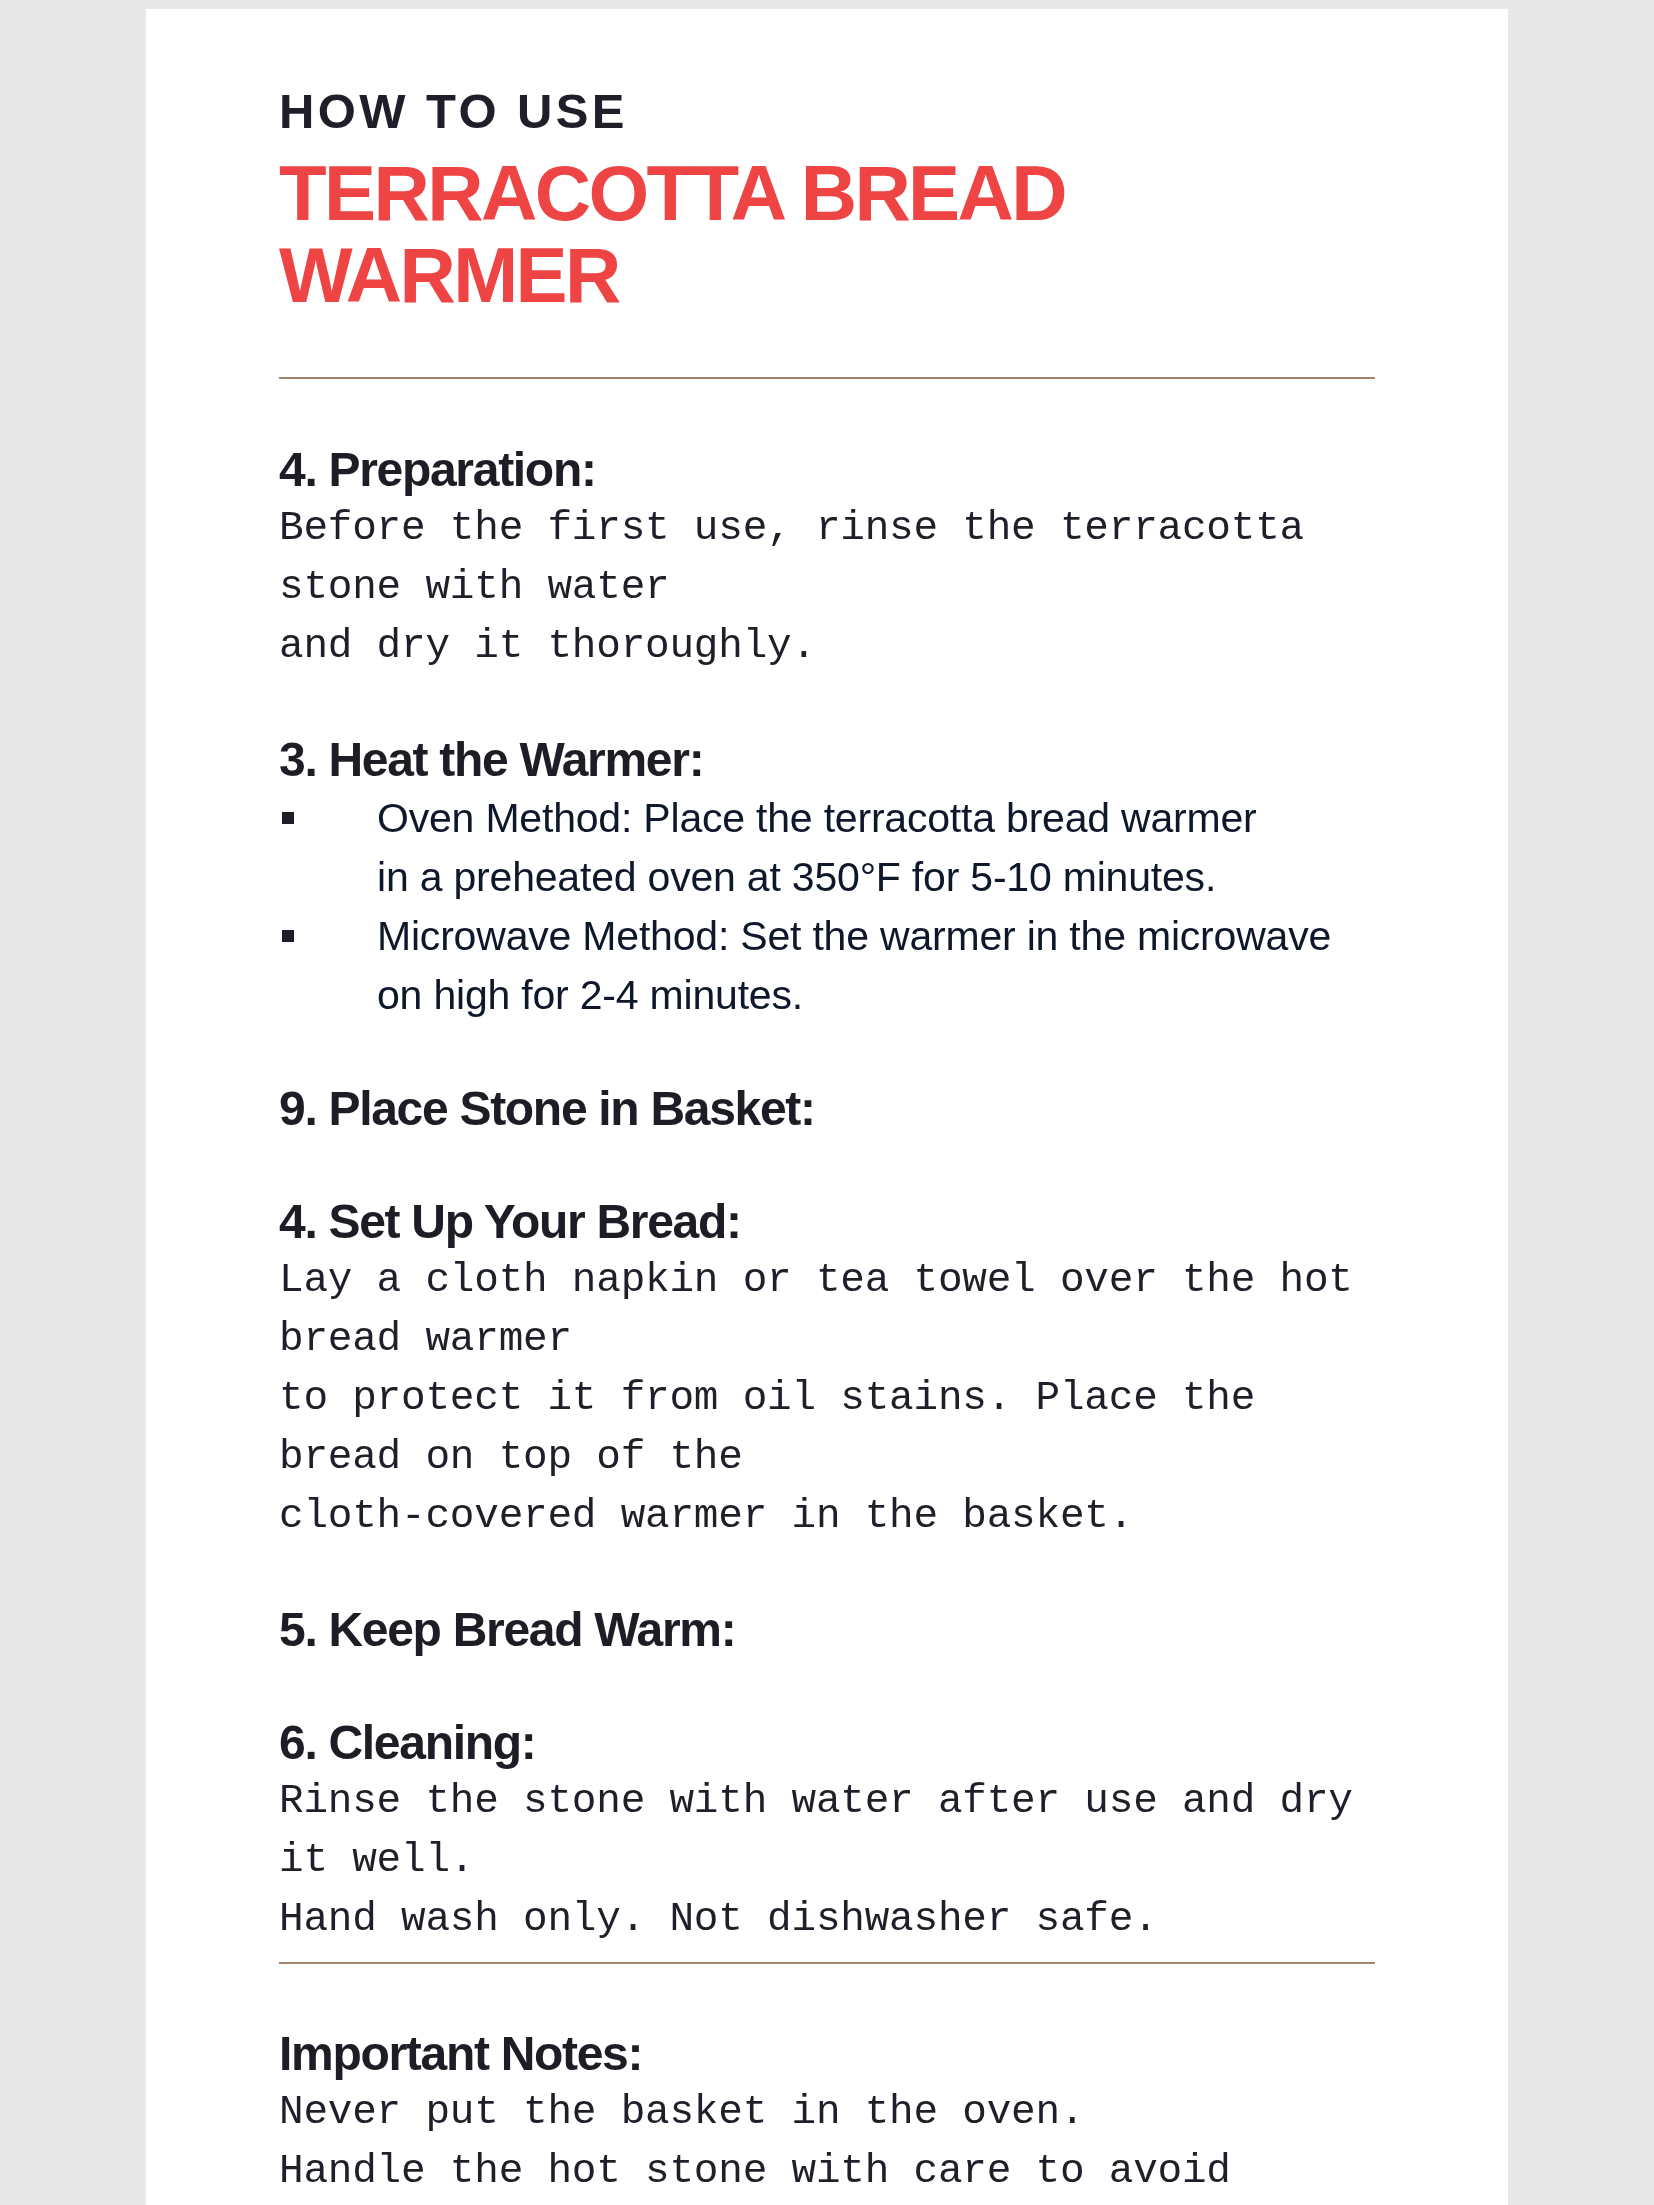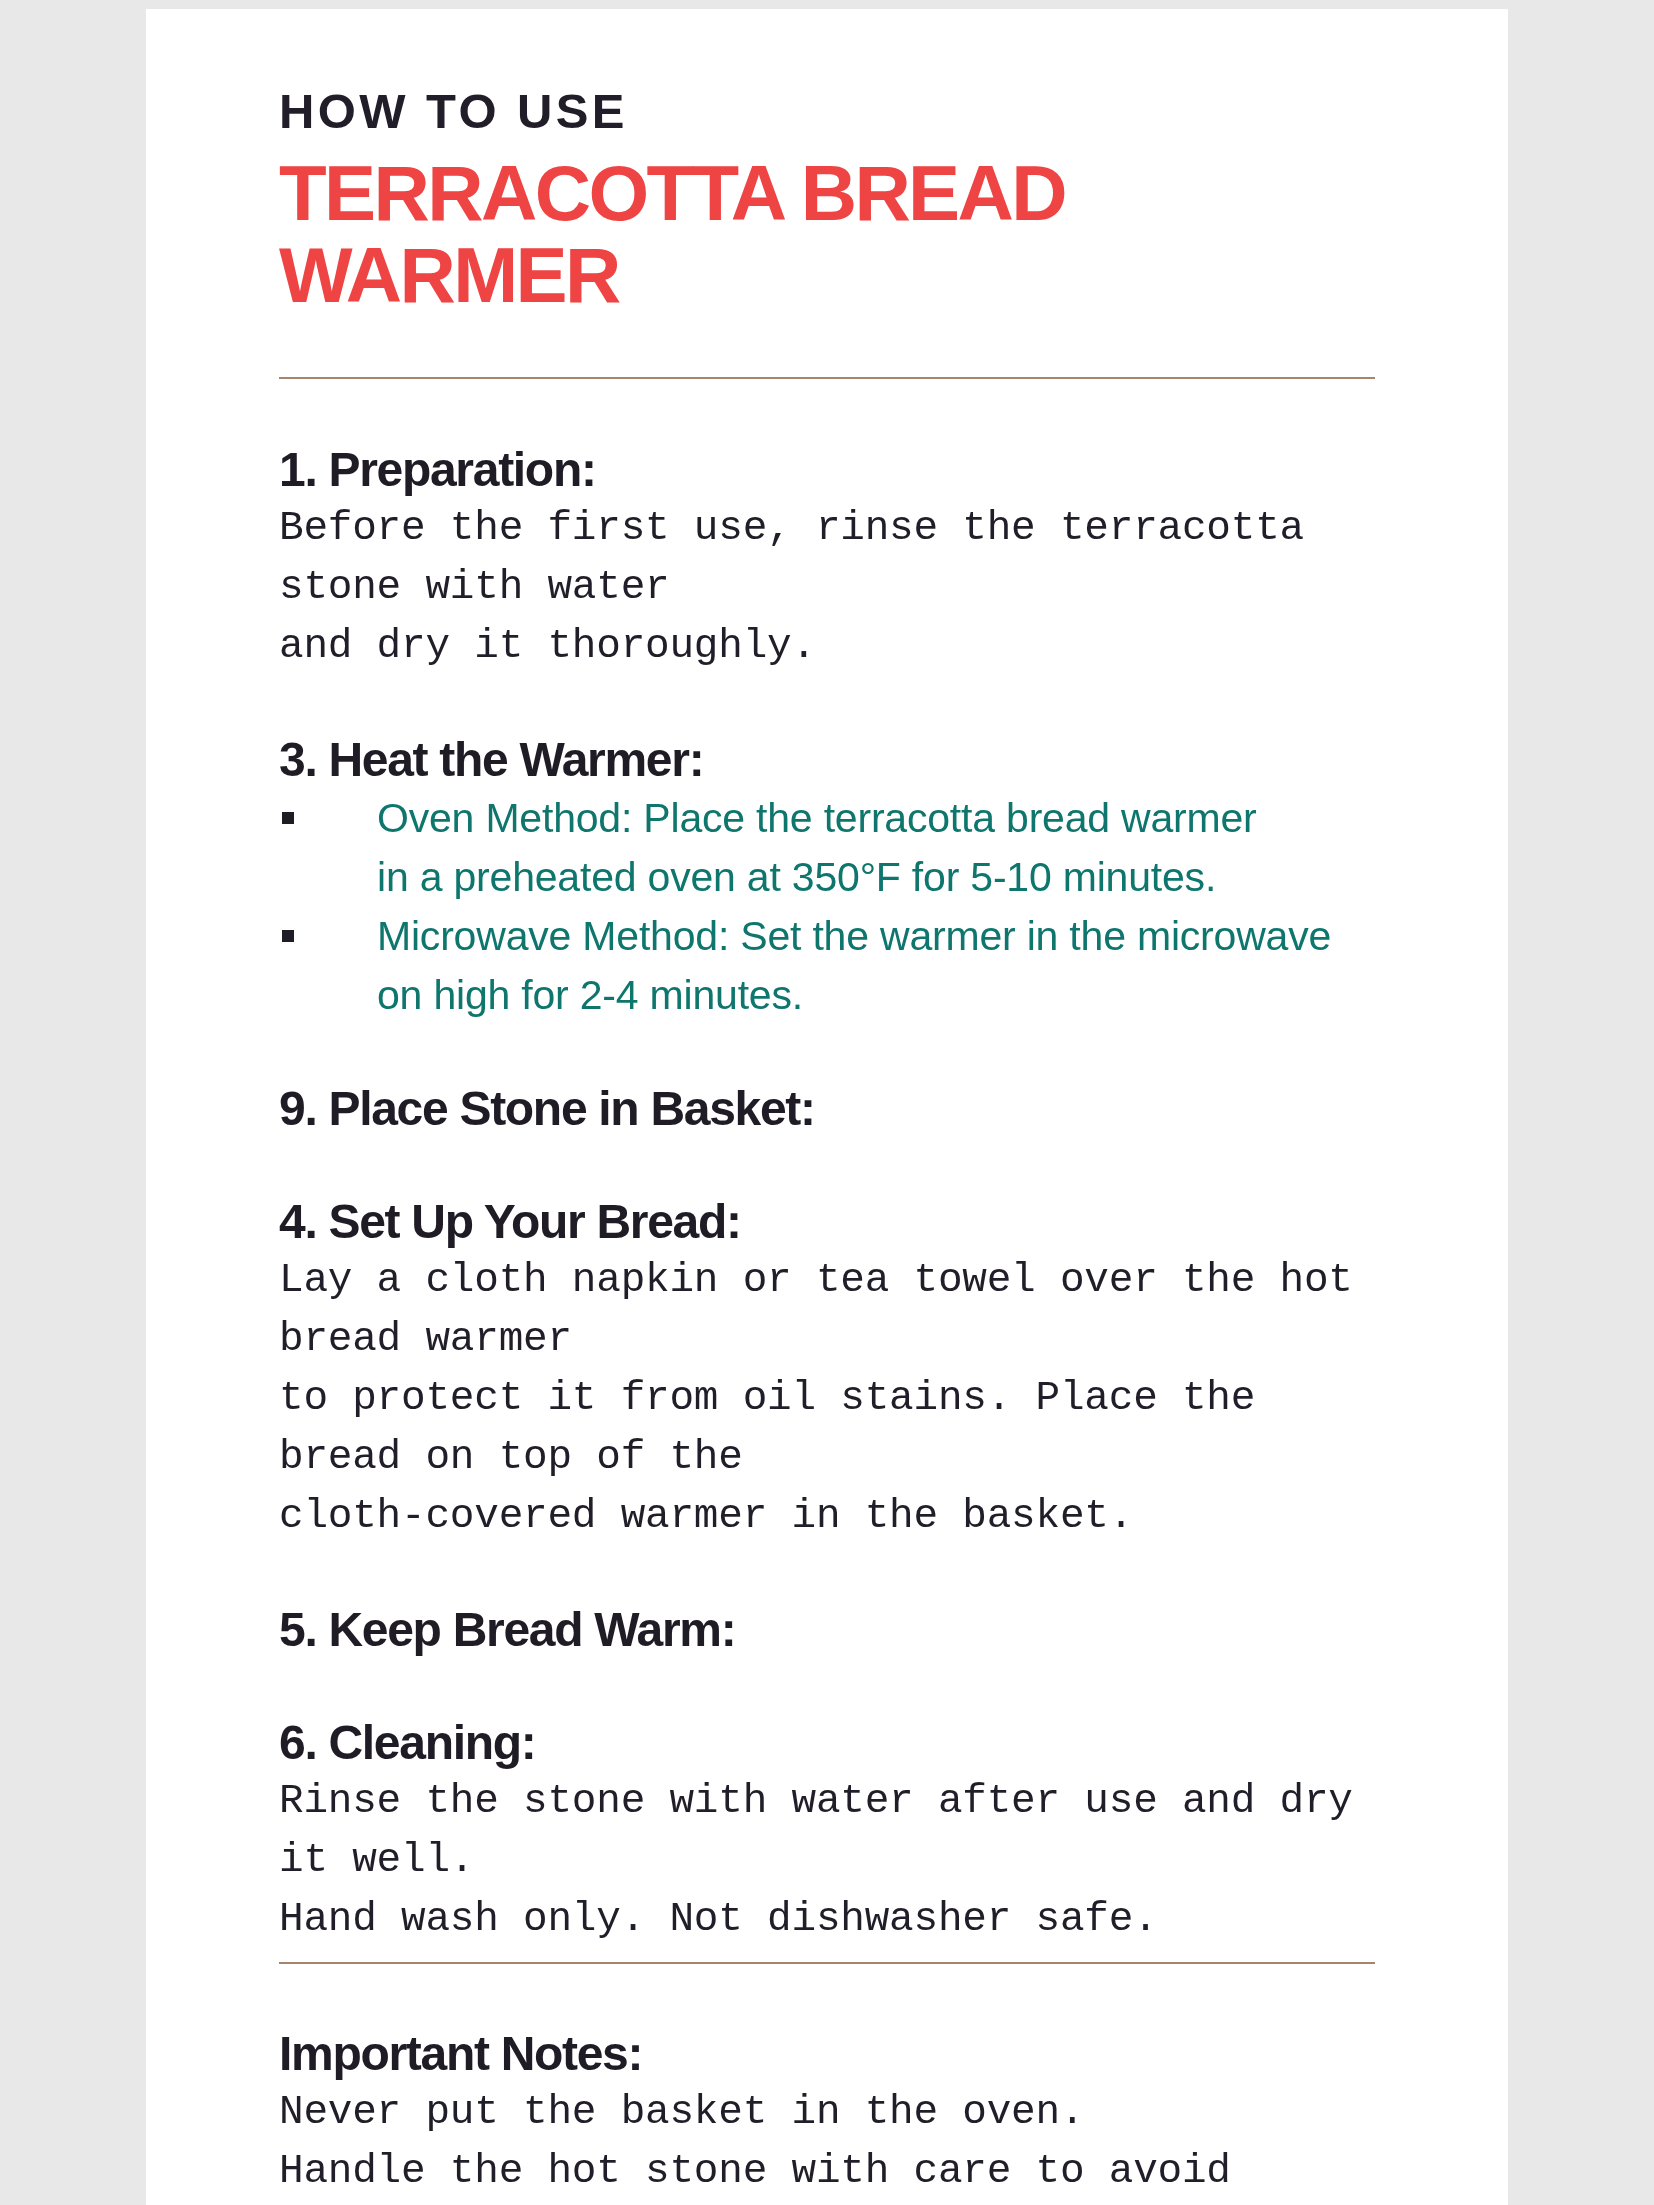--- a/index.html
+++ b/index.html
@@ -69,38 +69,38 @@
     margin-top: 23px;
     margin-left: 3.4px;
     background: #1f1c26;
   }
   .btext {
     flex: 1 1 auto;
     font-size: 41px;
     line-height: 59px;
     letter-spacing: -0.2px;
     white-space: pre-line;
-    color: #0f766e;
+    color: #0f172a;
   }
   .notes { margin-top: 60px; }
 </style>
 </head>
 <body>
 
 <div class="page">
 
   <header>
     <div class="kicker">HOW TO USE</div>
     <h1 class="title">TERRACOTTA BREAD WARMER</h1>
   </header>
 
   <hr class="rule">
 
   <section class="first">
-    <h2>1. Preparation:</h2>
+    <h2>4. Preparation:</h2>
     <p class="body">Before the first use, rinse the terracotta stone with water
 and dry it thoroughly.</p>
   </section>
 
   <section>
     <h2>3. Heat the Warmer:</h2>
     <ul class="bullets">
       <li>
         <span class="marker-cell">
           <span class="marker"></span>

